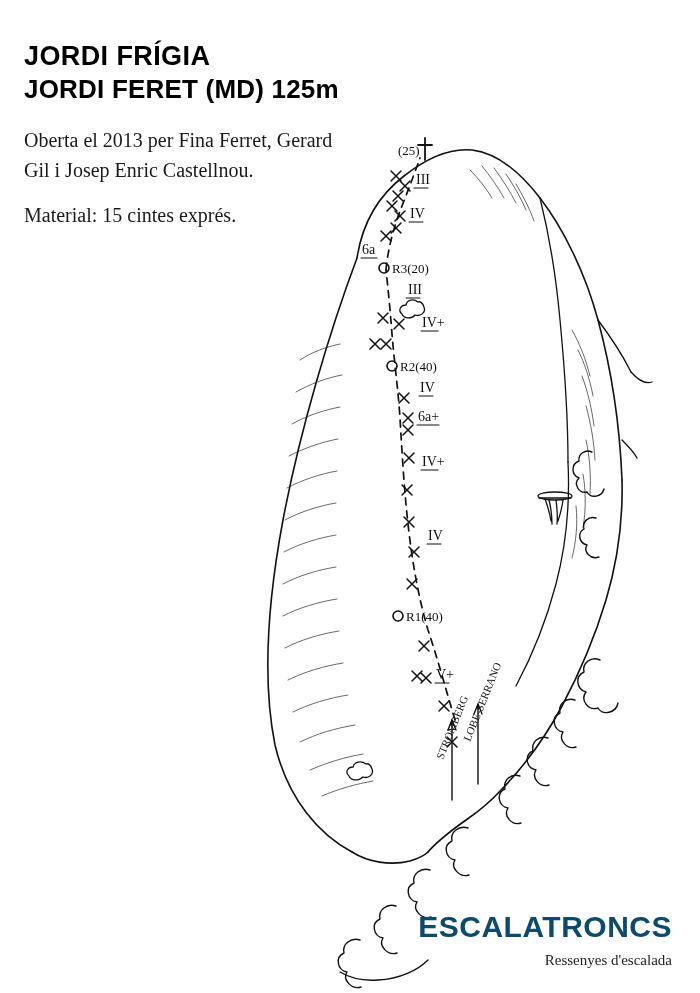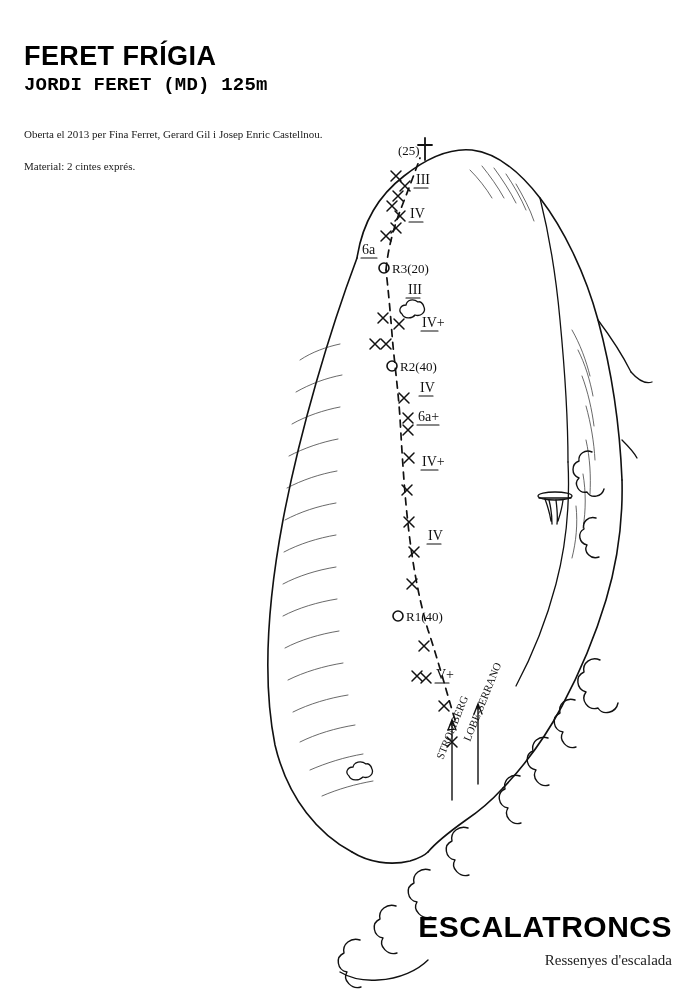--- a/index.html
+++ b/index.html
@@ -28,33 +28,33 @@
   #route-title {
     font-family: "Liberation Sans", sans-serif;
     font-weight: bold;
     font-size: 27px;
     letter-spacing: 0.4px;
     line-height: 1.05;
     margin: 0;
     color: #000;
   }
   #route-subtitle {
-    font-family: Liberation Mono, monospace;
+    font-family: Liberation Sans, sans-serif;
     font-weight: bold;
-    font-size: 19px;
+    font-size: 26px;
     letter-spacing: 0.2px;
     margin: 4px 0 0 0;
     color: #000;
   }
   #description {
     position: absolute;
     left: 24px;
     top: 126px;
     width: 320px;
-    font-size: 11px;
+    font-size: 20px;
     line-height: 1.48;
     color: #1a1a1a;
   }
   #description p {
     margin: 0 0 16px 0;
   }
   #description p:last-child {
     margin-bottom: 0;
   }
   
@@ -71,47 +71,47 @@
     right: 28px;
     bottom: 24px;
     text-align: right;
   }
   #logo-name {
     font-family: "Liberation Sans", sans-serif;
     font-weight: bold;
     font-size: 30px;
     letter-spacing: 0.5px;
     line-height: 1;
-    color: #000000;
+    color: #0c4a6e;
     text-align: right;
   }
   #logo-tagline {
     font-family: "Liberation Serif", serif;
     font-size: 15px;
     color: #222;
     margin-top: 10px;
   }
   .topo-label {
     font-family: "Liberation Serif", serif;
     fill: #111;
   }
 </style>
 </head>
 <body>
 
 <div id="page">
 
   <div id="header">
-    <h1 id="route-title">FERET FRÍGIA</h1>
+    <h1 id="route-title">JORDI FRÍGIA</h1>
     <div id="route-subtitle">JORDI FERET (MD) 125m</div>
   </div>
 
   <div id="description">
     <p>Oberta el 2013 per Fina Ferret, Gerard Gil i Josep Enric Castellnou.</p>
-    <p>Material: 2 cintes exprés.</p>
+    <p>Material: 15 cintes exprés.</p>
   </div>
 
   <svg id="topo" viewBox="0 0 700 993">
 
     <g fill="none" stroke="#111" stroke-width="1.6" stroke-linecap="round" stroke-linejoin="round">
 
       <path d="M357,258 C330,330 300,430 283,520 C268,600 262,680 275,745
                C288,800 320,835 352,852"></path>
 
       <path d="M357,258 C362,225 378,196 404,176 C428,157 452,148 472,150

